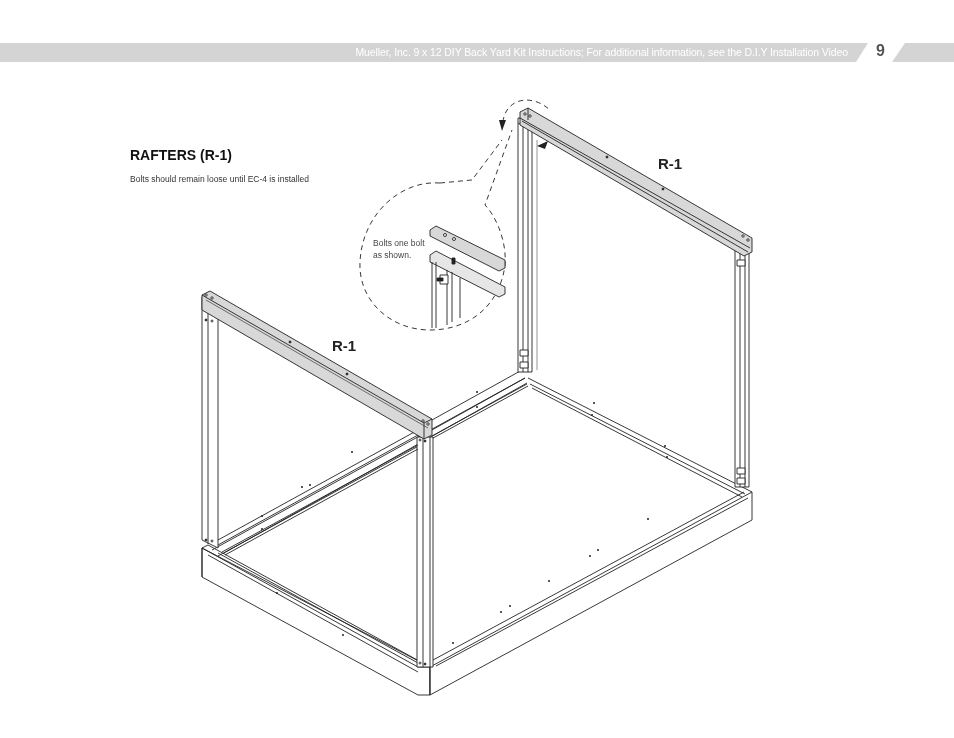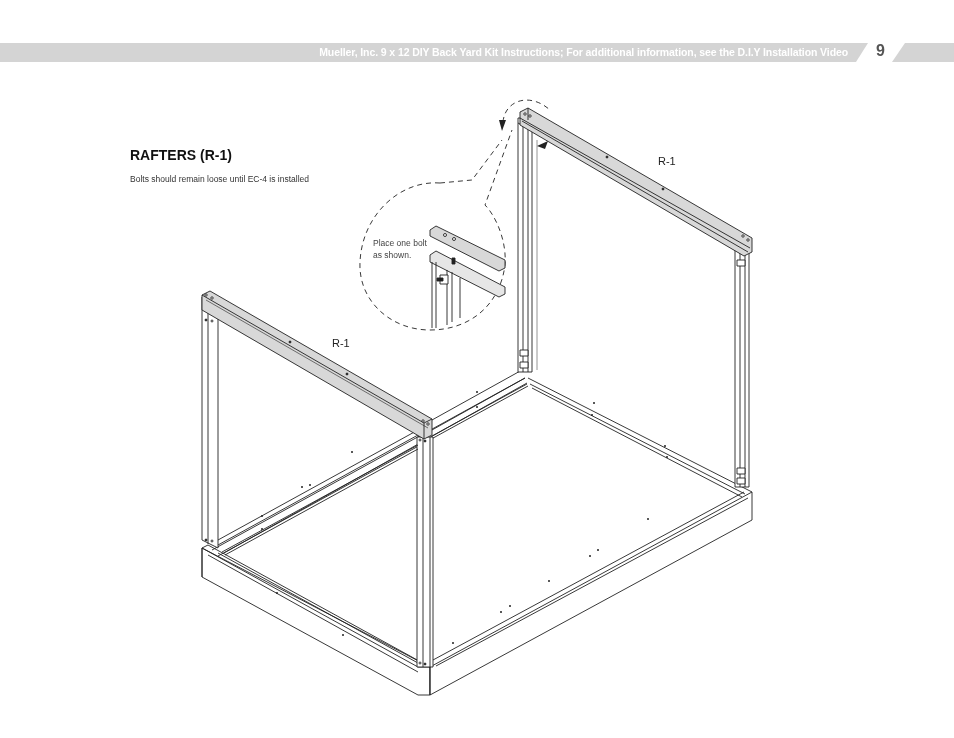--- a/index.html
+++ b/index.html
@@ -1,24 +1,24 @@
 <!DOCTYPE html>
 <html><head>
 <meta charset="utf-8">
 <style>
   html, body { margin:0; padding:0; background:#ffffff; }
   body { width:954px; height:738px; position:relative; overflow:hidden; font-family:"Liberation Sans", sans-serif; }
   .header-bar { position:absolute; left:0; top:43px; width:954px; height:19px; }
   .header-bar svg { position:absolute; left:0; top:0; }
-  .header-text { position:absolute; right:106px; top:46px; font-size:10.5px; font-weight:bold; color:#ffffff; white-space:nowrap; letter-spacing:-0.1px; }
+  .header-text { position:absolute; right:106px; top:46px; font-size:10.5px; font-weight:normal; color:#ffffff; white-space:nowrap; letter-spacing:-0.1px; }
   .page-number { position:absolute; left:876px; top:42px; font-size:16px; font-weight:bold; color:#555555; }
   .section-title { position:absolute; left:130px; top:147px; font-size:14px; font-weight:bold; color:#111111; }
   .section-note { position:absolute; left:130px; top:174px; font-size:8.5px; color:#333333; }
   .callout-text { position:absolute; left:373px; top:237px; font-size:8.5px; color:#444444; line-height:12px; width:60px; }
-  .part-label { position:absolute; font-size:11px; font-weight:normal; color:#222222; }
+  .part-label { position:absolute; font-size:15px; font-weight:bold; color:#222222; }
   .drawing { position:absolute; left:0; top:0; }
 </style>
 </head>
 <body>
 
 <div class="header-bar">
   <svg width="954" height="19" viewBox="0 0 954 19">
     <polygon points="0,0 868,0 856,19 0,19" fill="#d4d4d4"></polygon>
     <polygon points="905,0 954,0 954,19 892,19" fill="#d4d4d4"></polygon>
   </svg>
@@ -175,15 +175,15 @@
     <line x1="436" y1="262" x2="436" y2="328"></line>
     <line x1="447" y1="270" x2="447" y2="325"></line>
     <line x1="452" y1="272" x2="452" y2="322"></line>
     <line x1="460" y1="278" x2="460" y2="318"></line>
     <rect x="440" y="275" width="8" height="9" fill="#fff"></rect>
     <rect x="437" y="278" width="6" height="3" fill="#222"></rect>
     <rect x="452" y="258" width="3" height="6" fill="#222"></rect>
   </g>
 </svg>
 
-<div class="callout-text">Place one bolt as shown.</div>
+<div class="callout-text">Bolts one bolt as shown.</div>
 <div class="part-label" style="left:658px; top:155px;">R-1</div>
 <div class="part-label" style="left:332px; top:337px;">R-1</div>
 
 </body></html>

